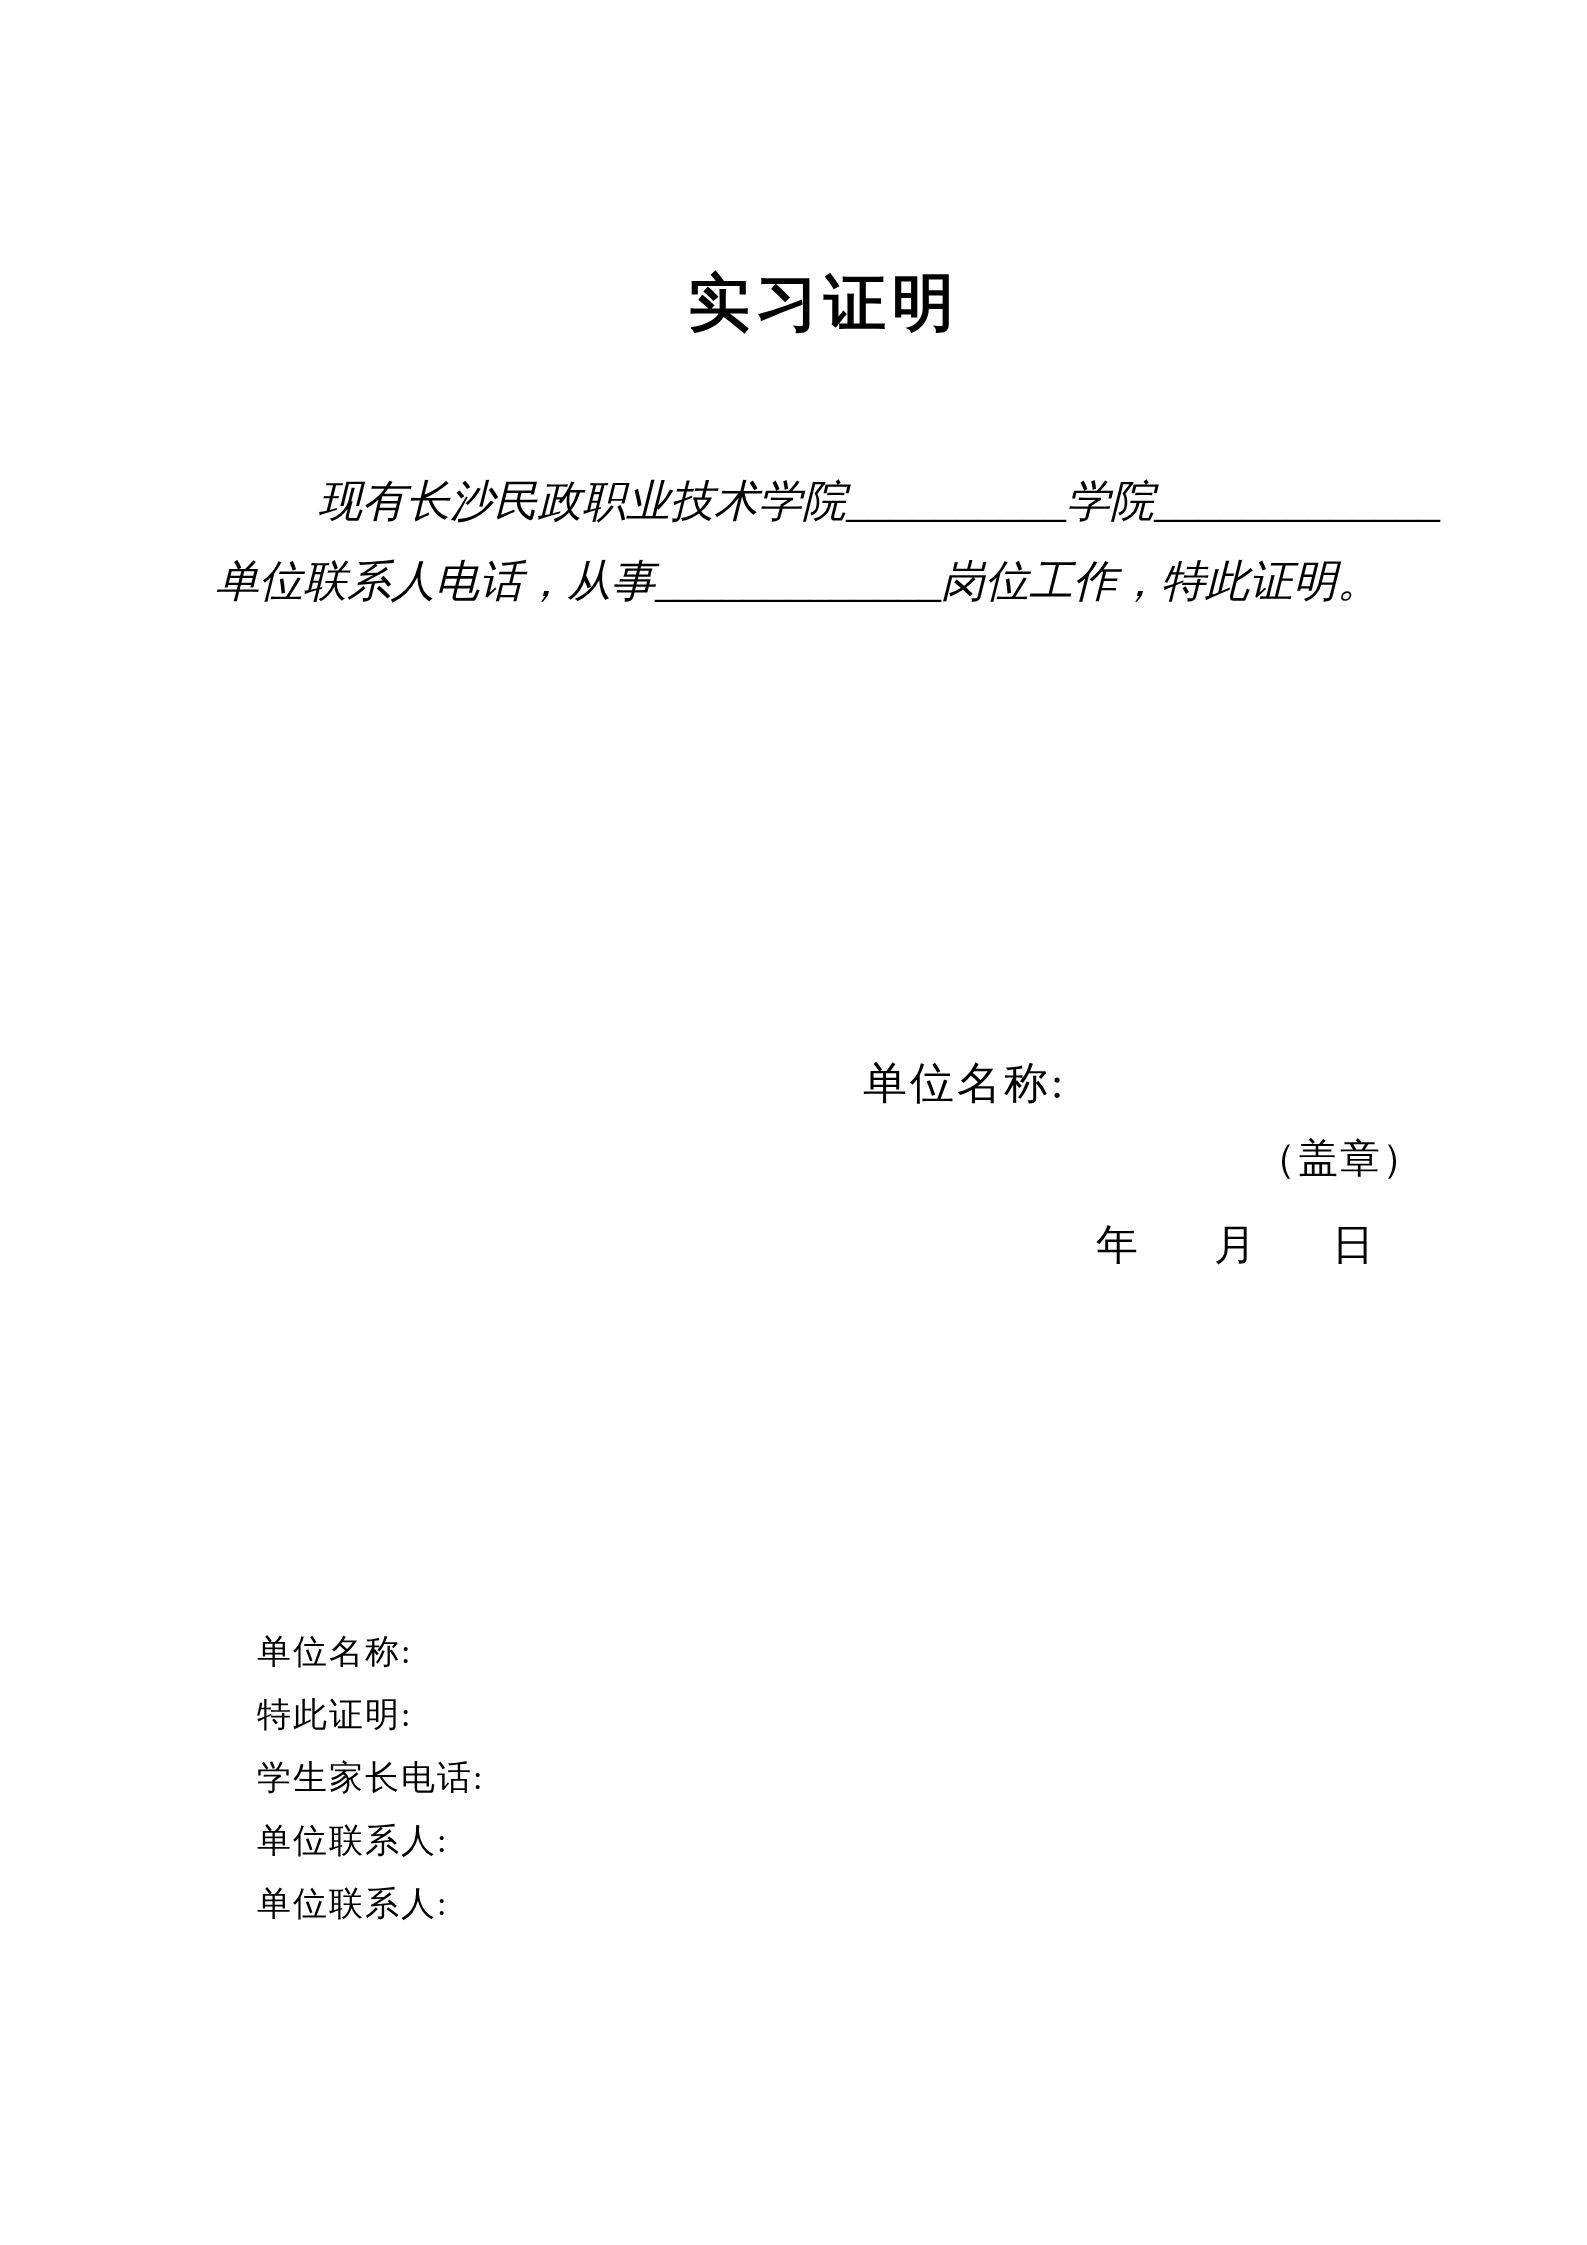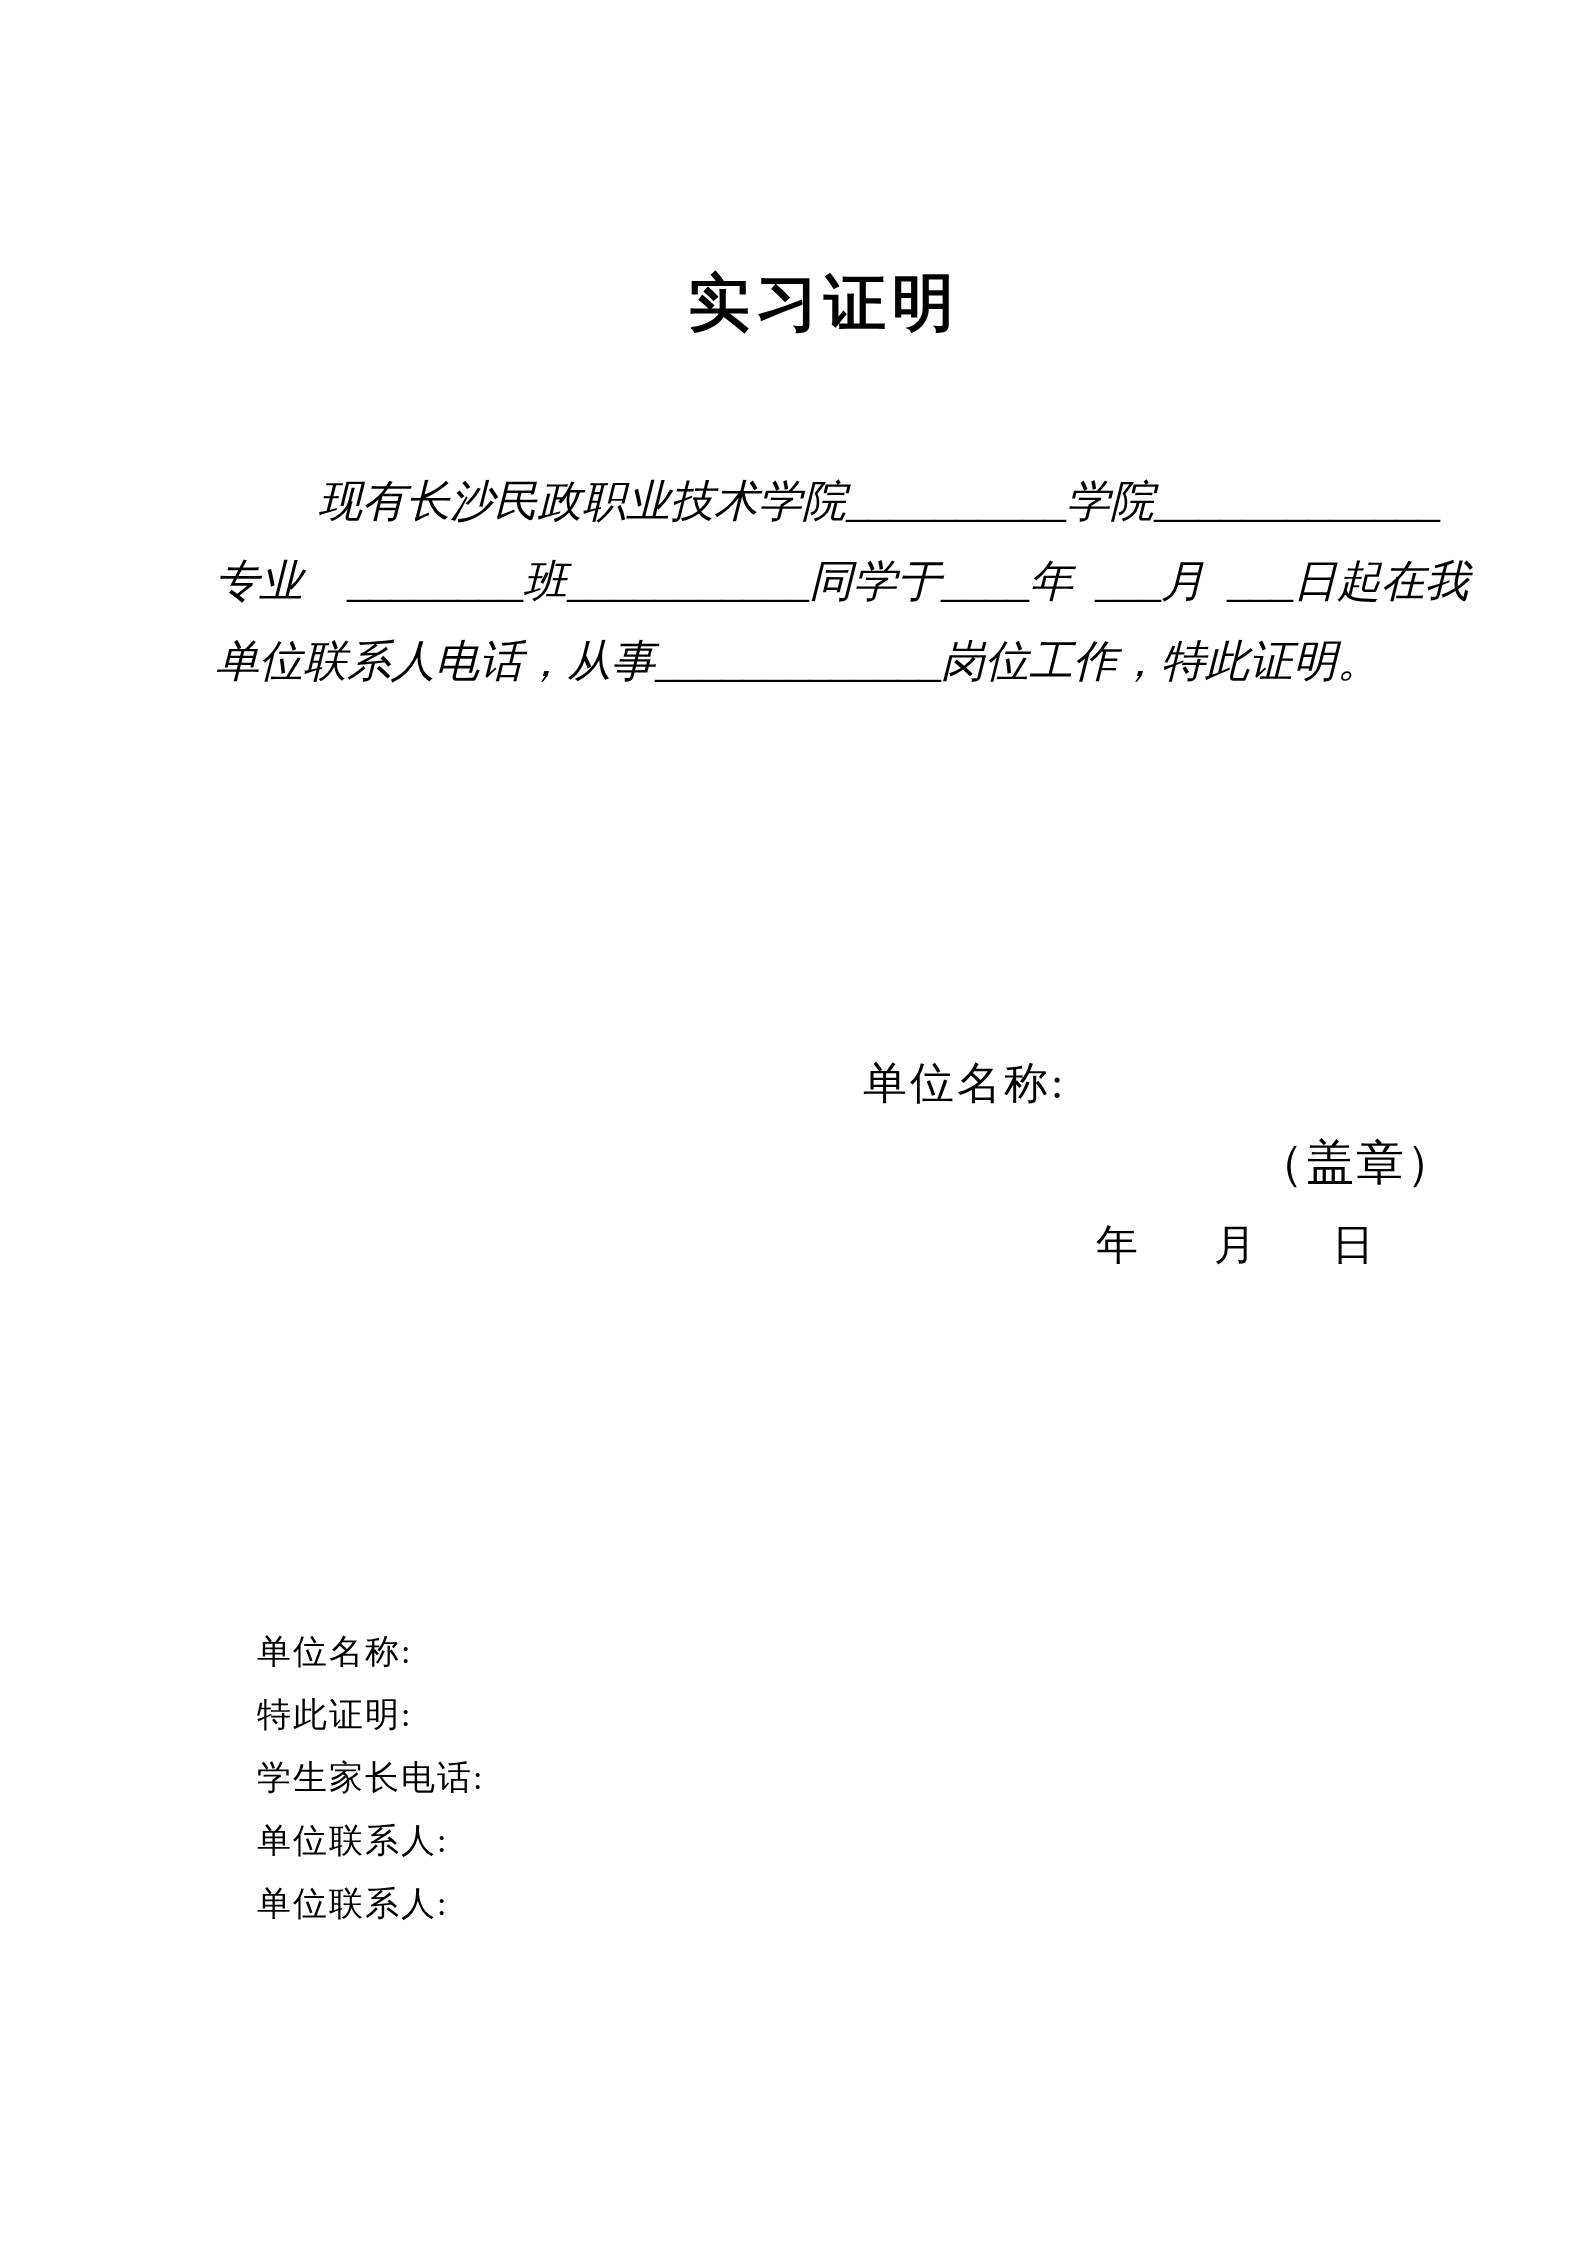--- a/index.html
+++ b/index.html
@@ -48,21 +48,21 @@
     top: 1062px;
     font-size: 44px;
     line-height: 1;
     letter-spacing: 3px;
     white-space: pre;
   }
   .sig-seal {
     position: absolute;
     left: 1256px;
     top: 1139px;
-    font-size: 48px;
+    font-size: 40px;
     line-height: 1;
     letter-spacing: 2px;
     white-space: pre;
   }
   .sig-date {
     position: absolute;
     left: 1096px;
     top: 1224px;
     font-size: 42px;
     line-height: 1;
@@ -84,21 +84,20 @@
 </style>
 </head>
 <body>
 
 <div class="page">
 
   <div class="doc-title">实习证明</div>
 
   <div class="body-paragraph">
     <div class="para-line indent-first">现有长沙民政职业技术学院__________学院_____________</div>
-    <div class="para-line">专业    ________班___________同学于____年  ___月  ___日起在我</div>
     <div class="para-line">单位联系人电话，从事_____________岗位工作，特此证明。</div>
   </div>
 
   <div class="sig-unit-name">单位名称:</div>
 
   <div class="sig-seal">（盖章）</div>
 
   <div class="sig-date">
     <span>年</span>
     <span>月</span>

